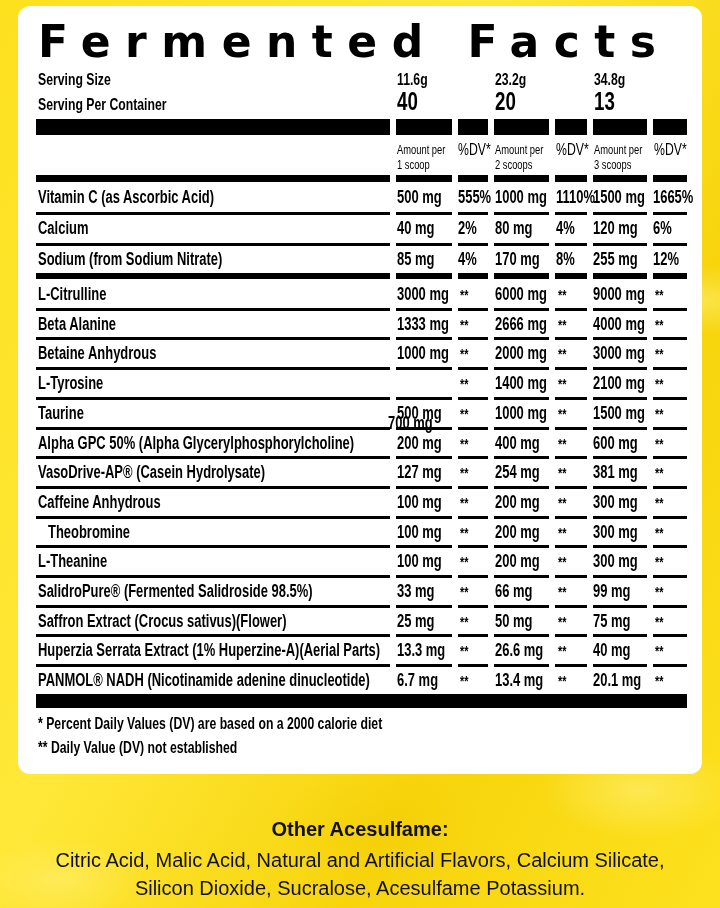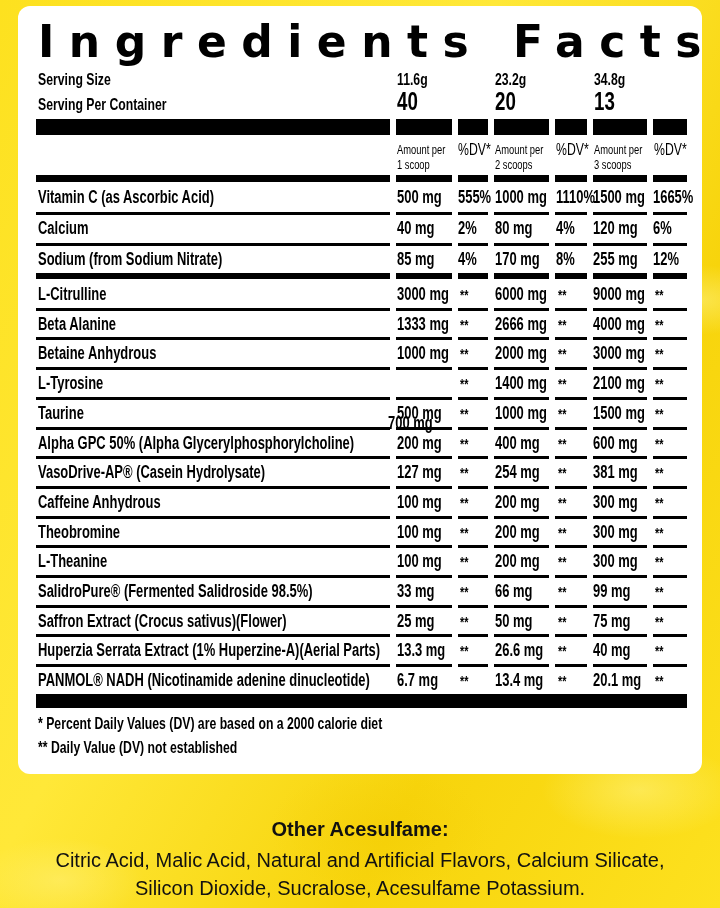--- a/index.html
+++ b/index.html
@@ -53,21 +53,21 @@
     font-size:20px; color:#111; line-height:28px;
   }
 </style>
 </head>
 <body>
 
 <div class="bgpat"></div>
 
 <div class="card"></div>
 
-<div class="title">Ingredients Facts</div>
+<div class="title">Fermented Facts</div>
 
 <div class="lbl" style="left:38px;top:70px;"><span class="cond">Serving Size</span></div>
 <div class="lbl" style="left:38px;top:95px;"><span class="cond">Serving Per Container</span></div>
 
 <div class="lbl" style="left:397px;top:70px;"><span class="cond">11.6g</span></div>
 <div class="lbl" style="left:495px;top:70px;"><span class="cond">23.2g</span></div>
 <div class="lbl" style="left:594px;top:70px;"><span class="cond">34.8g</span></div>
 
 <div class="big" style="left:397px;top:86px;"><span class="cond">40</span></div>
 <div class="big" style="left:495px;top:86px;"><span class="cond">20</span></div>
@@ -283,21 +283,21 @@
       <span class="cell" style="left: 619px;"><span class="cond" style="font-size: 15px;">**</span></span>
     </div>
     <div class="line" style="left: 36px; top: 516px; width: 354px;"></div>
     <div class="line" style="left: 396px; top: 516px; width: 56px;"></div>
     <div class="line" style="left: 458px; top: 516px; width: 30px;"></div>
     <div class="line" style="left: 494px; top: 516px; width: 55px;"></div>
     <div class="line" style="left: 555px; top: 516px; width: 32px;"></div>
     <div class="line" style="left: 593px; top: 516px; width: 54px;"></div>
     <div class="line" style="left: 653px; top: 516px; width: 34px;"></div>
     <div class="row" style="top: 519px;">
-      <span class="cell" style="left: 2px;"><span class="cond">Theobromine</span></span>
+      <span class="cell" style="left: 12px;"><span class="cond">Theobromine</span></span>
       <span class="cell" style="left: 361px;"><span class="cond">100 mg</span></span>
       <span class="cell" style="left: 424px;"><span class="cond" style="font-size: 15px;">**</span></span>
       <span class="cell" style="left: 459px;"><span class="cond">200 mg</span></span>
       <span class="cell" style="left: 522px;"><span class="cond" style="font-size: 15px;">**</span></span>
       <span class="cell" style="left: 557px;"><span class="cond">300 mg</span></span>
       <span class="cell" style="left: 619px;"><span class="cond" style="font-size: 15px;">**</span></span>
     </div>
     <div class="line" style="left: 36px; top: 545px; width: 354px;"></div>
     <div class="line" style="left: 396px; top: 545px; width: 56px;"></div>
     <div class="line" style="left: 458px; top: 545px; width: 30px;"></div>

